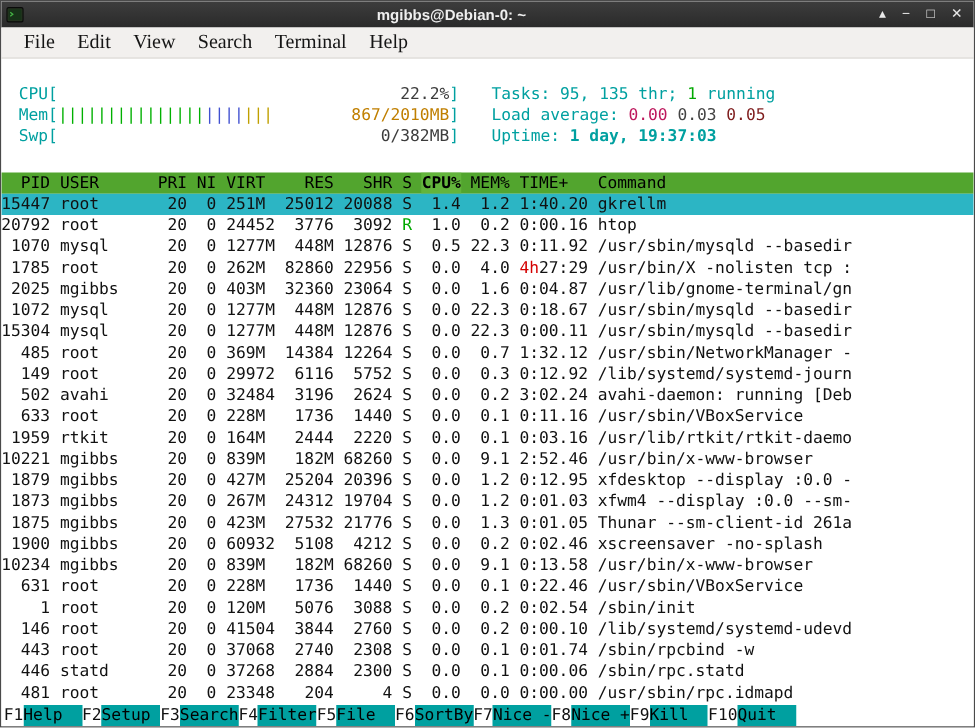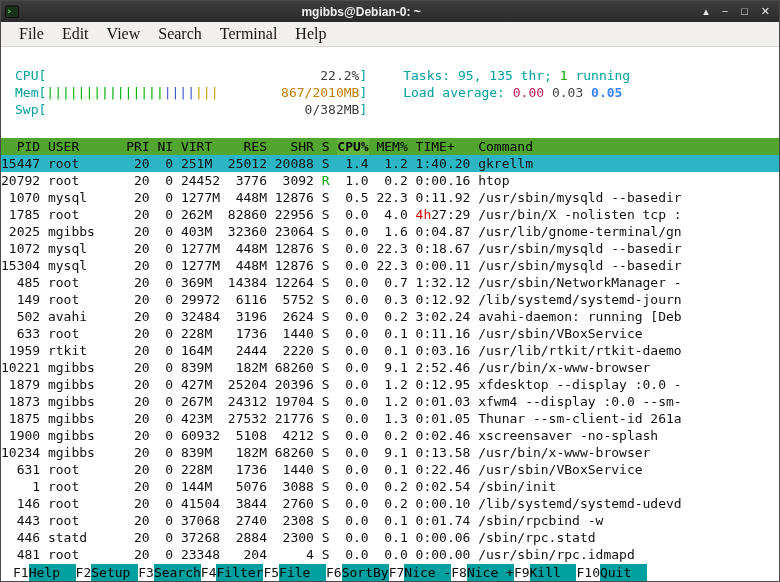--- a/index.html
+++ b/index.html
@@ -22,50 +22,50 @@
 
   .terminal{flex:1;background:#fff;color:#111;font-size:13px;line-height:17px;display:flex;flex-direction:column;overflow:hidden}
   .top-area{display:flex;padding:20px 0 0 14px}
   .meter{height:17px;white-space:pre}
   .mlabel,.bracket{color:var(--accent-teal)}
   .minner{display:inline-block;width:40ch;height:17px;position:relative;vertical-align:top}
   .mbars{position:absolute;left:0;top:0;white-space:pre}
   .mval{position:absolute;right:0;top:0}
   .val-gray{color:#3c3c3c}
   .mem-text{color:var(--mem-text-orange)}
-  .stats{margin-left:36px}
+  .stats{margin-left:26px}
   .stat-line{height:17px;white-space:pre}
   .teal{color:var(--accent-teal)}
   .teal-bold{color:var(--accent-teal);font-weight:bold}
   .green{color:var(--status-green)}
   .red{color:var(--alert-red)}
   .load-1{color:#be185d}
   .load-5{color:#444}
-  .load-15{color:#3b82f6;font-weight:bold}
+  .load-15{color:#7f1d1d;font-weight:normal}
 
   .header-row{margin-top:20px;background:var(--header-green);color:#000}
   .prow,.header-row{display:flex;height:17px;flex:0 0 17px;padding-left:0;white-space:pre;overflow:hidden}
   .c{flex:0 0 auto;overflow:hidden}
   .c+.c{margin-left:1ch}
   .c.pid{width:5ch;text-align:right}
   .c.user{width:9ch}
   .c.pri{width:3ch;text-align:right}
   .c.ni{width:2ch;text-align:right}
   .c.virt{width:5ch;}
   .c.res{width:5ch;text-align:right}
   .c.shr{width:5ch;text-align:right}
   .c.s{width:1ch}
   .c.cpu{width:4ch;text-align:right}
   .c.mem{width:4ch;text-align:right}
   .c.time{width:7ch;text-align:left}
   .c.cmd{flex:1 1 auto;text-align:left}
   .header-row .sortcol{background:#63b53c;font-weight:bold}
   .prow.selected{background:var(--selected-row)}
 
-  .fkey-bar{margin-top:auto;margin-bottom:0;display:flex;padding-left:12px}
+  .fkey-bar{margin-top:auto;margin-bottom:0;display:flex;padding-left:2px}
   .fkey{display:flex;cursor:default}
   .fkey-key{display:inline-block;white-space:pre}
   .fkey-label{display:inline-block;width:6ch;background:var(--fkey-teal);color:#000;white-space:pre;overflow:hidden}
 </style>
 </head>
 <body>
 
 <div class="window">
 
   <div class="titlebar">
@@ -96,20 +96,21 @@
 
     <div class="top-area">
       <div class="meters">
         <div class="meter"><span class="mlabel">CPU</span><span class="bracket">[</span><span class="minner"><span class="mval val-gray">22.2%</span></span><span class="bracket">]</span></div>
         <div class="meter"><span class="mlabel">Mem</span><span class="bracket">[</span><span class="minner"><span class="mbars"><span style="color: rgb(0, 176, 0);">|||||||||||||||</span><span style="color: rgb(64, 80, 208);">||||</span><span style="color: rgb(192, 160, 0);">|||</span></span><span class="mval mem-text">867/2010MB</span></span><span class="bracket">]</span></div>
         <div class="meter"><span class="mlabel">Swp</span><span class="bracket">[</span><span class="minner"><span class="mval val-gray">0/382MB</span></span><span class="bracket">]</span></div>
       </div>
       <div class="stats">
         <div class="stat-line"><span class="teal">Tasks: </span><span class="teal">95, 135 thr; </span><span class="green">1</span><span class="teal"> running</span></div>
         <div class="stat-line"><span class="teal">Load average: </span><span class="load-1">0.00</span><span> </span><span class="load-5">0.03</span><span> </span><span class="load-15">0.05</span></div>
+        <div class="stat-line"><span class="teal">Uptime: </span><span class="teal-bold">1 day, 19:37:03</span></div>
       </div>
     </div>
 
     <div class="header-row"><span class="c pid">PID</span><span class="c user">USER</span><span class="c pri">PRI</span><span class="c ni">NI</span><span class="c virt">VIRT</span><span class="c res">RES</span><span class="c shr">SHR</span><span class="c s">S</span><span class="c cpu sortcol">CPU%</span><span class="c mem">MEM%</span><span class="c time">TIME+</span><span class="c cmd">Command</span></div>
     <div>
         <div class="prow selected"><span class="c pid">15447</span><span class="c user">root</span><span class="c pri">20</span><span class="c ni">0</span><span class="c virt">251M</span><span class="c res">25012</span><span class="c shr">20088</span><span class="c s">S</span><span class="c cpu">1.4</span><span class="c mem">1.2</span><span class="c time">1:40.20</span><span class="c cmd">gkrellm</span></div>
         <div class="prow"><span class="c pid">20792</span><span class="c user">root</span><span class="c pri">20</span><span class="c ni">0</span><span class="c virt">24452</span><span class="c res">3776</span><span class="c shr">3092</span><span class="c s green">R</span><span class="c cpu">1.0</span><span class="c mem">0.2</span><span class="c time">0:00.16</span><span class="c cmd">htop</span></div>
         <div class="prow"><span class="c pid">1070</span><span class="c user">mysql</span><span class="c pri">20</span><span class="c ni">0</span><span class="c virt">1277M</span><span class="c res">448M</span><span class="c shr">12876</span><span class="c s">S</span><span class="c cpu">0.5</span><span class="c mem">22.3</span><span class="c time">0:11.92</span><span class="c cmd">/usr/sbin/mysqld --basedir</span></div>
         <div class="prow"><span class="c pid">1785</span><span class="c user">root</span><span class="c pri">20</span><span class="c ni">0</span><span class="c virt">262M</span><span class="c res">82860</span><span class="c shr">22956</span><span class="c s">S</span><span class="c cpu">0.0</span><span class="c mem">4.0</span><span class="c time"><span class="red">4h</span>27:29</span><span class="c cmd">/usr/bin/X -nolisten tcp :</span></div>
         <div class="prow"><span class="c pid">2025</span><span class="c user">mgibbs</span><span class="c pri">20</span><span class="c ni">0</span><span class="c virt">403M</span><span class="c res">32360</span><span class="c shr">23064</span><span class="c s">S</span><span class="c cpu">0.0</span><span class="c mem">1.6</span><span class="c time">0:04.87</span><span class="c cmd">/usr/lib/gnome-terminal/gn</span></div>
@@ -120,21 +121,21 @@
         <div class="prow"><span class="c pid">502</span><span class="c user">avahi</span><span class="c pri">20</span><span class="c ni">0</span><span class="c virt">32484</span><span class="c res">3196</span><span class="c shr">2624</span><span class="c s">S</span><span class="c cpu">0.0</span><span class="c mem">0.2</span><span class="c time">3:02.24</span><span class="c cmd">avahi-daemon: running [Deb</span></div>
         <div class="prow"><span class="c pid">633</span><span class="c user">root</span><span class="c pri">20</span><span class="c ni">0</span><span class="c virt">228M</span><span class="c res">1736</span><span class="c shr">1440</span><span class="c s">S</span><span class="c cpu">0.0</span><span class="c mem">0.1</span><span class="c time">0:11.16</span><span class="c cmd">/usr/sbin/VBoxService</span></div>
         <div class="prow"><span class="c pid">1959</span><span class="c user">rtkit</span><span class="c pri">20</span><span class="c ni">0</span><span class="c virt">164M</span><span class="c res">2444</span><span class="c shr">2220</span><span class="c s">S</span><span class="c cpu">0.0</span><span class="c mem">0.1</span><span class="c time">0:03.16</span><span class="c cmd">/usr/lib/rtkit/rtkit-daemo</span></div>
         <div class="prow"><span class="c pid">10221</span><span class="c user">mgibbs</span><span class="c pri">20</span><span class="c ni">0</span><span class="c virt">839M</span><span class="c res">182M</span><span class="c shr">68260</span><span class="c s">S</span><span class="c cpu">0.0</span><span class="c mem">9.1</span><span class="c time">2:52.46</span><span class="c cmd">/usr/bin/x-www-browser</span></div>
         <div class="prow"><span class="c pid">1879</span><span class="c user">mgibbs</span><span class="c pri">20</span><span class="c ni">0</span><span class="c virt">427M</span><span class="c res">25204</span><span class="c shr">20396</span><span class="c s">S</span><span class="c cpu">0.0</span><span class="c mem">1.2</span><span class="c time">0:12.95</span><span class="c cmd">xfdesktop --display :0.0 -</span></div>
         <div class="prow"><span class="c pid">1873</span><span class="c user">mgibbs</span><span class="c pri">20</span><span class="c ni">0</span><span class="c virt">267M</span><span class="c res">24312</span><span class="c shr">19704</span><span class="c s">S</span><span class="c cpu">0.0</span><span class="c mem">1.2</span><span class="c time">0:01.03</span><span class="c cmd">xfwm4 --display :0.0 --sm-</span></div>
         <div class="prow"><span class="c pid">1875</span><span class="c user">mgibbs</span><span class="c pri">20</span><span class="c ni">0</span><span class="c virt">423M</span><span class="c res">27532</span><span class="c shr">21776</span><span class="c s">S</span><span class="c cpu">0.0</span><span class="c mem">1.3</span><span class="c time">0:01.05</span><span class="c cmd">Thunar --sm-client-id 261a</span></div>
         <div class="prow"><span class="c pid">1900</span><span class="c user">mgibbs</span><span class="c pri">20</span><span class="c ni">0</span><span class="c virt">60932</span><span class="c res">5108</span><span class="c shr">4212</span><span class="c s">S</span><span class="c cpu">0.0</span><span class="c mem">0.2</span><span class="c time">0:02.46</span><span class="c cmd">xscreensaver -no-splash</span></div>
         <div class="prow"><span class="c pid">10234</span><span class="c user">mgibbs</span><span class="c pri">20</span><span class="c ni">0</span><span class="c virt">839M</span><span class="c res">182M</span><span class="c shr">68260</span><span class="c s">S</span><span class="c cpu">0.0</span><span class="c mem">9.1</span><span class="c time">0:13.58</span><span class="c cmd">/usr/bin/x-www-browser</span></div>
         <div class="prow"><span class="c pid">631</span><span class="c user">root</span><span class="c pri">20</span><span class="c ni">0</span><span class="c virt">228M</span><span class="c res">1736</span><span class="c shr">1440</span><span class="c s">S</span><span class="c cpu">0.0</span><span class="c mem">0.1</span><span class="c time">0:22.46</span><span class="c cmd">/usr/sbin/VBoxService</span></div>
-        <div class="prow"><span class="c pid">1</span><span class="c user">root</span><span class="c pri">20</span><span class="c ni">0</span><span class="c virt">144M</span><span class="c res">5076</span><span class="c shr">3088</span><span class="c s">S</span><span class="c cpu">0.0</span><span class="c mem">0.2</span><span class="c time">0:02.54</span><span class="c cmd">/sbin/init</span></div>
+        <div class="prow"><span class="c pid">1</span><span class="c user">root</span><span class="c pri">20</span><span class="c ni">0</span><span class="c virt">120M</span><span class="c res">5076</span><span class="c shr">3088</span><span class="c s">S</span><span class="c cpu">0.0</span><span class="c mem">0.2</span><span class="c time">0:02.54</span><span class="c cmd">/sbin/init</span></div>
         <div class="prow"><span class="c pid">146</span><span class="c user">root</span><span class="c pri">20</span><span class="c ni">0</span><span class="c virt">41504</span><span class="c res">3844</span><span class="c shr">2760</span><span class="c s">S</span><span class="c cpu">0.0</span><span class="c mem">0.2</span><span class="c time">0:00.10</span><span class="c cmd">/lib/systemd/systemd-udevd</span></div>
         <div class="prow"><span class="c pid">443</span><span class="c user">root</span><span class="c pri">20</span><span class="c ni">0</span><span class="c virt">37068</span><span class="c res">2740</span><span class="c shr">2308</span><span class="c s">S</span><span class="c cpu">0.0</span><span class="c mem">0.1</span><span class="c time">0:01.74</span><span class="c cmd">/sbin/rpcbind -w</span></div>
         <div class="prow"><span class="c pid">446</span><span class="c user">statd</span><span class="c pri">20</span><span class="c ni">0</span><span class="c virt">37268</span><span class="c res">2884</span><span class="c shr">2300</span><span class="c s">S</span><span class="c cpu">0.0</span><span class="c mem">0.1</span><span class="c time">0:00.06</span><span class="c cmd">/sbin/rpc.statd</span></div>
         <div class="prow"><span class="c pid">481</span><span class="c user">root</span><span class="c pri">20</span><span class="c ni">0</span><span class="c virt">23348</span><span class="c res">204</span><span class="c shr">4</span><span class="c s">S</span><span class="c cpu">0.0</span><span class="c mem">0.0</span><span class="c time">0:00.00</span><span class="c cmd">/usr/sbin/rpc.idmapd</span></div>
       </div>
 
     <div class="fkey-bar">
         <span class="fkey">
           <span class="fkey-key">F1</span>
           <span class="fkey-label">Help</span>

